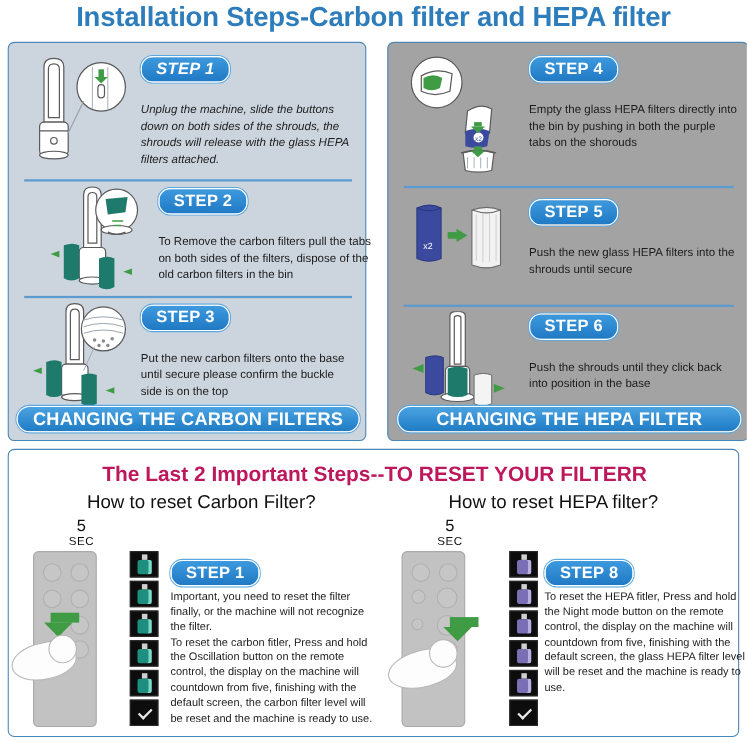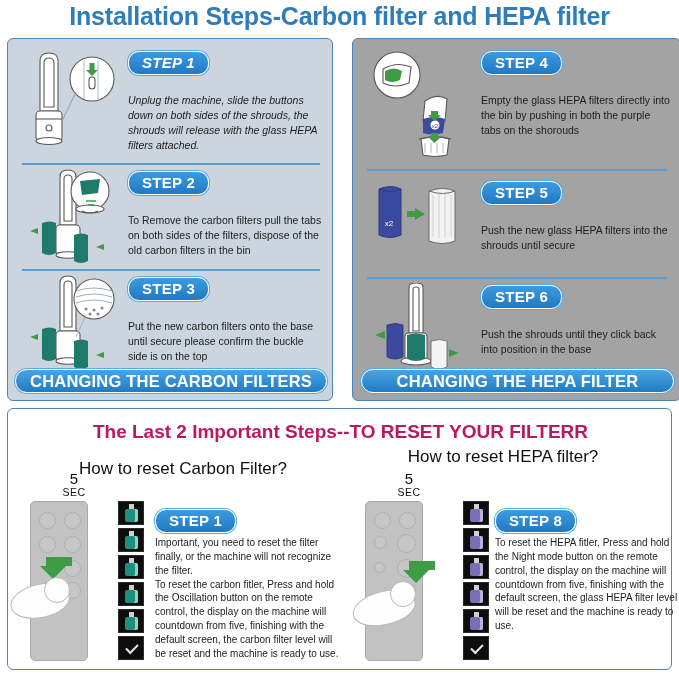--- a/index.html
+++ b/index.html
@@ -119,21 +119,21 @@
     white-space: nowrap;
   }
   .reset-sub {
     position: absolute;
     top: 38px;
     font-size: 17px;
     color: #101010;
     text-align: center;
     white-space: nowrap;
   }
-  .reset-sub-left { left: 10px; width: 330px; margin-top: 12px; }
+  .reset-sub-left { left: 10px; width: 330px; }
   .reset-sub-right { left: 330px; width: 330px; }
 
   .sec-label {
     position: absolute;
     text-align: center;
     font-size: 13px;
     color: #101010;
     line-height: 1.0;
     width: 60px;
   }
@@ -259,21 +259,21 @@
         </svg>
       </div>
       <div class="step-text" style="padding-left:6px;font-style:italic;">
         <span class="step-badge">STEP 1</span>
         <div class="step-body">Unplug the machine, slide the buttons down on both sides of the shrouds, the shrouds will release with the glass HEPA filters attached.</div>
       </div>
     </div>
 
     <div class="divider" style="left:14px; top:124px; width:298px;"></div>
 
-    <div class="step-row" style="left:10px; top:130px; width:306px;">
+    <div class="step-row" style="left:26px; top:130px; width:306px;">
       <div class="step-art">
         <svg width="104" height="100" viewBox="0 0 104 100">
           <g fill="none" stroke="#5a5a5a" stroke-width="1.1">
             <path d="M42 8 q0-7 8-7 q8 0 8 7 L58 56 L42 56 Z" fill="#fff"></path>
             <path d="M46 10 q0-4 4-4 q4 0 4 4 L54 52 L46 52 Z" fill="#fff"></path>
             <rect x="38" y="56" width="24" height="30" rx="4" fill="#fff"></rect>
             <ellipse cx="50" cy="86" rx="12" ry="3.2" fill="#fff"></ellipse>
             <circle cx="72" cy="22" r="19" fill="#fff"></circle>
             <ellipse cx="72" cy="40" rx="14" ry="4" fill="#fff"></ellipse>
             <path d="M64 42 q8 4 16 0"></path>

